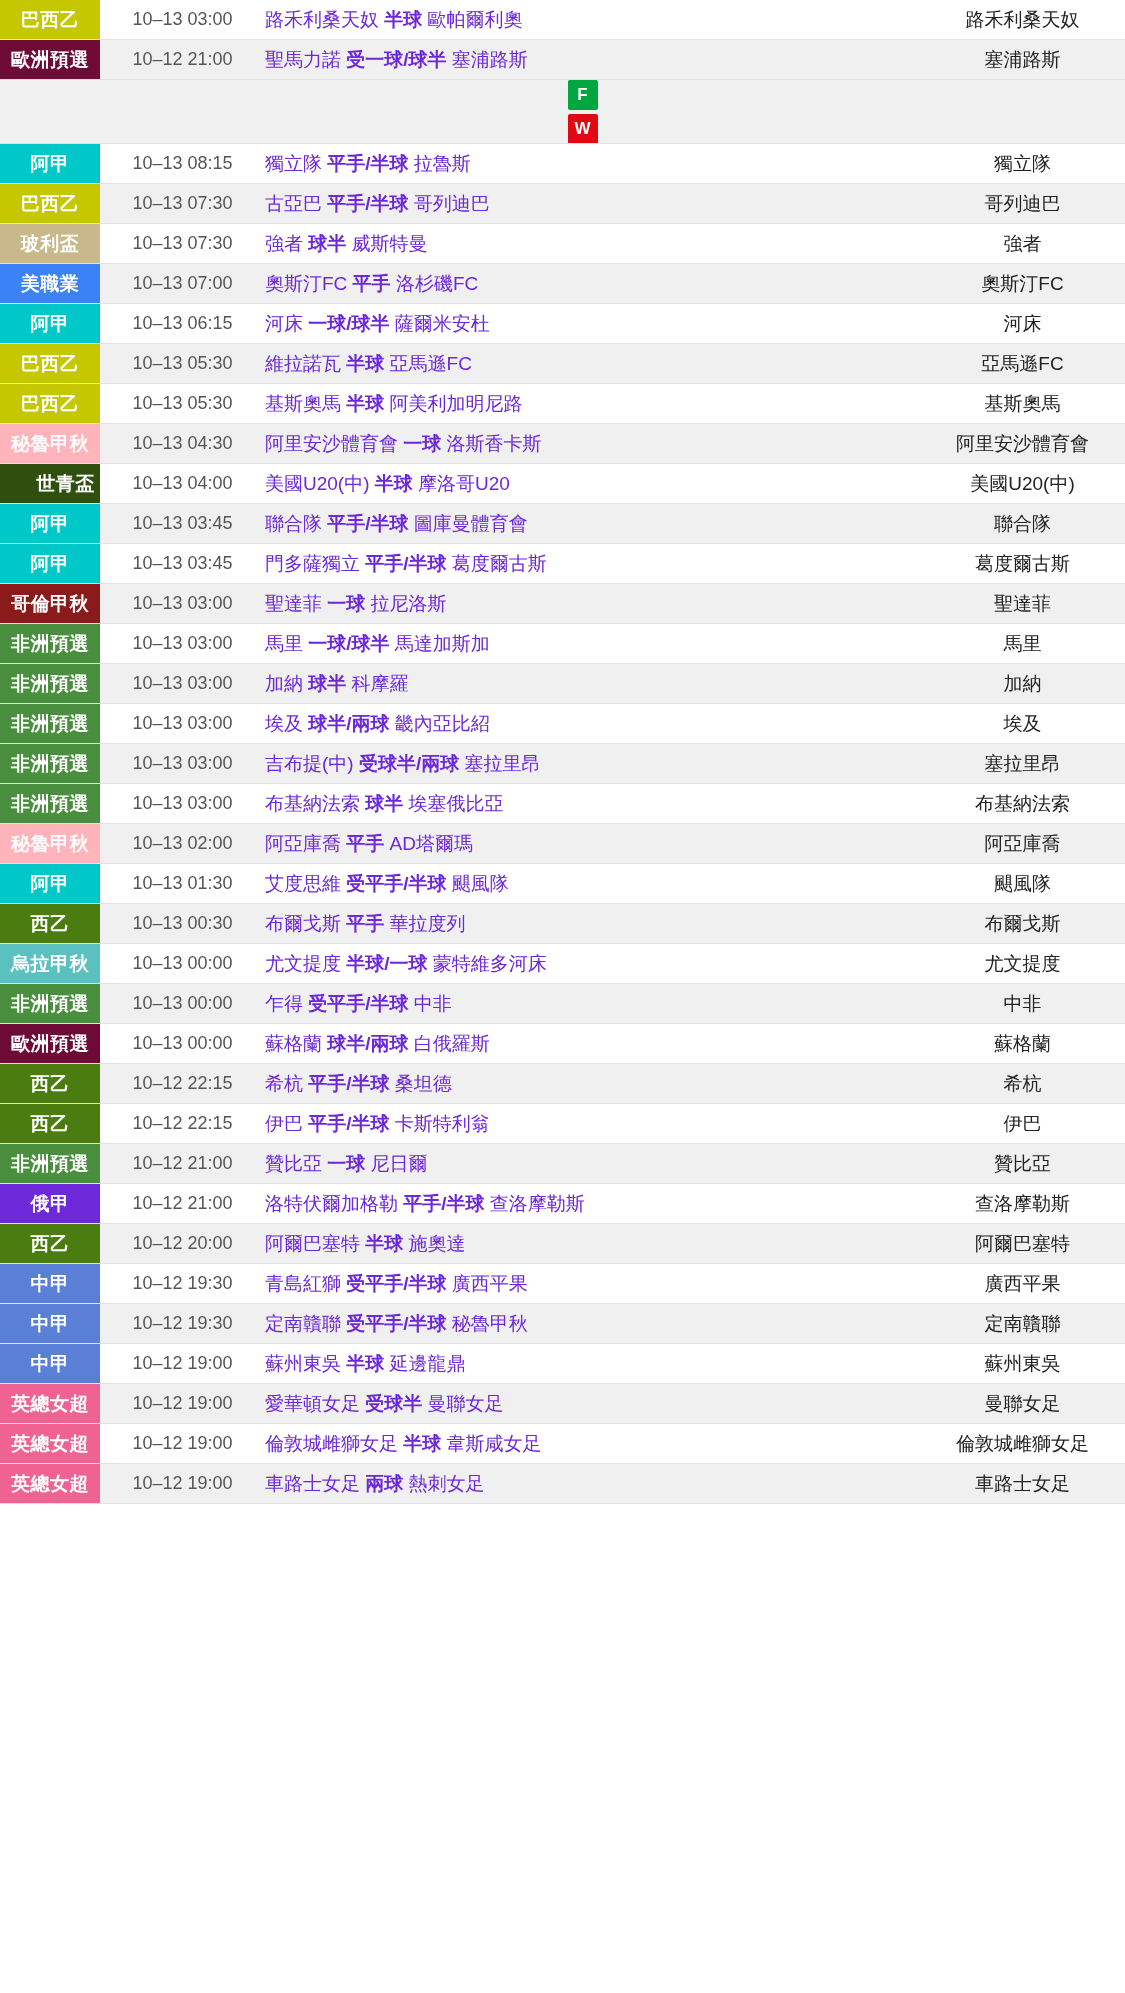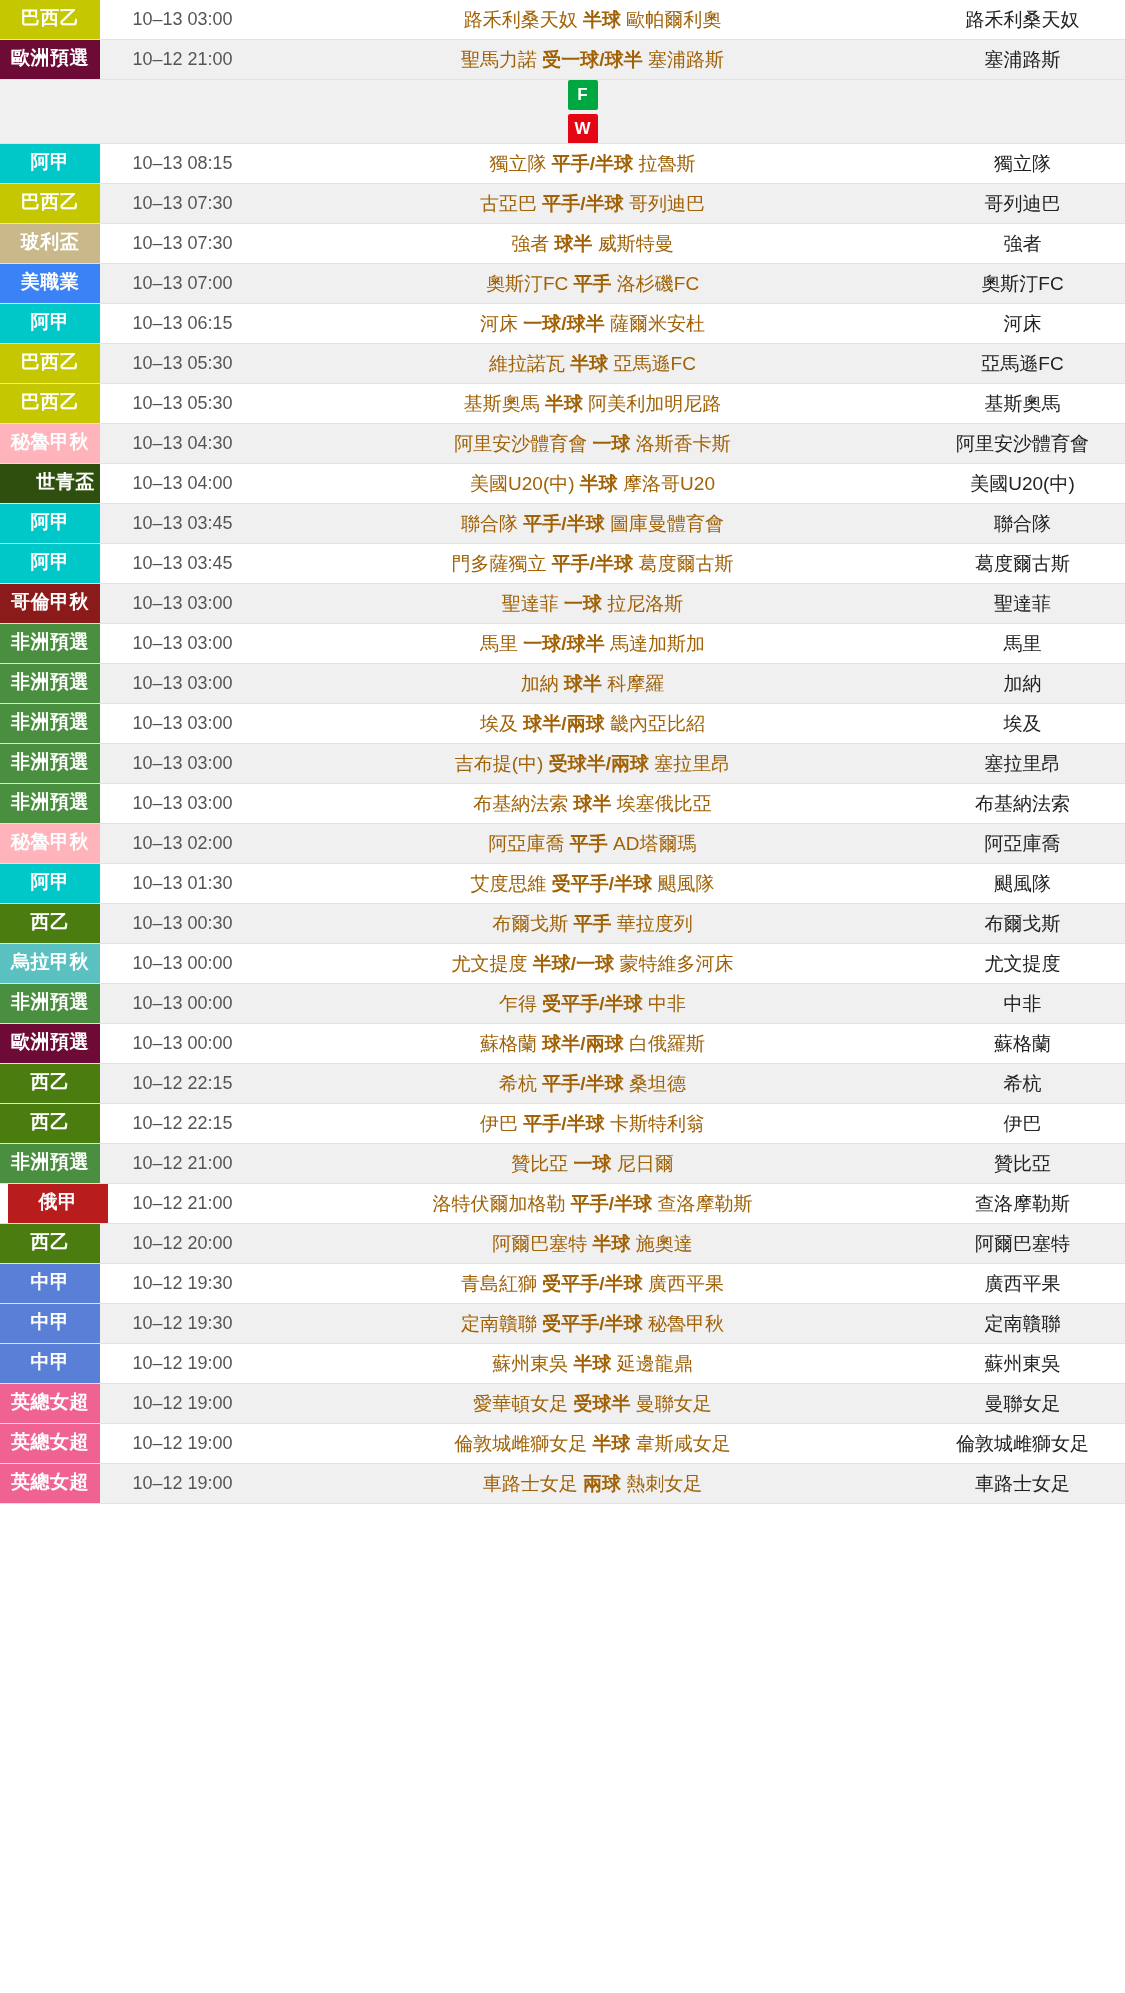--- a/index.html
+++ b/index.html
@@ -16,43 +16,41 @@
   table.tips td { padding: 0; }
 
   .row { height: 39px; }
   .row.shaded { background: #f0f0f0; }
   .row.plain { background: #ffffff; }
 
   .lg-cell {
     width: 100px;
     padding: 0;
     vertical-align: middle;
-    font-family: Liberation Mono, monospace;
   }
   .lg {
     display: block;
     width: 100px;
     height: 39px;
     line-height: 39px;
     text-align: center;
     color: #ffffff;
     font-size: 19px;
     font-weight: 600;
     letter-spacing: .5px;
   }
   .time-cell {
     width: 165px;
     text-align: center;
     color: #555;
     font-size: 18px;
     vertical-align: middle;
   }
   .match-cell {
-    text-align: center;
-    color: #a16207;
+    color: #6d28d9;
     font-size: 19px;
     vertical-align: middle;
     padding: 0 6px;
   }
   .match-cell b { font-weight: 700; }
   .pick-cell {
     width: 205px;
     text-align: center;
     color: #222;
     font-size: 19px;
@@ -355,21 +353,21 @@
         <tr class="row shaded hair">
           <td class="lg-cell">
             <span class="lg" style="background: rgb(74, 143, 63);">非洲預選</span>
           </td>
           <td class="time-cell">10–12 21:00</td>
           <td class="match-cell"><span>贊比亞</span> <b>一球</b> <span>尼日爾</span></td>
           <td class="pick-cell">贊比亞</td>
         </tr>
         <tr class="row plain hair">
           <td class="lg-cell">
-            <span class="lg" style="background: #b91c1c; margin-left: 8px;">俄甲</span>
+            <span class="lg" style="background: #6d28d9;">俄甲</span>
           </td>
           <td class="time-cell">10–12 21:00</td>
           <td class="match-cell"><span>洛特伏爾加格勒</span> <b>平手/半球</b> <span>查洛摩勒斯</span></td>
           <td class="pick-cell">查洛摩勒斯</td>
         </tr>
         <tr class="row shaded hair">
           <td class="lg-cell">
             <span class="lg" style="background: rgb(74, 124, 16);">西乙</span>
           </td>
           <td class="time-cell">10–12 20:00</td>

